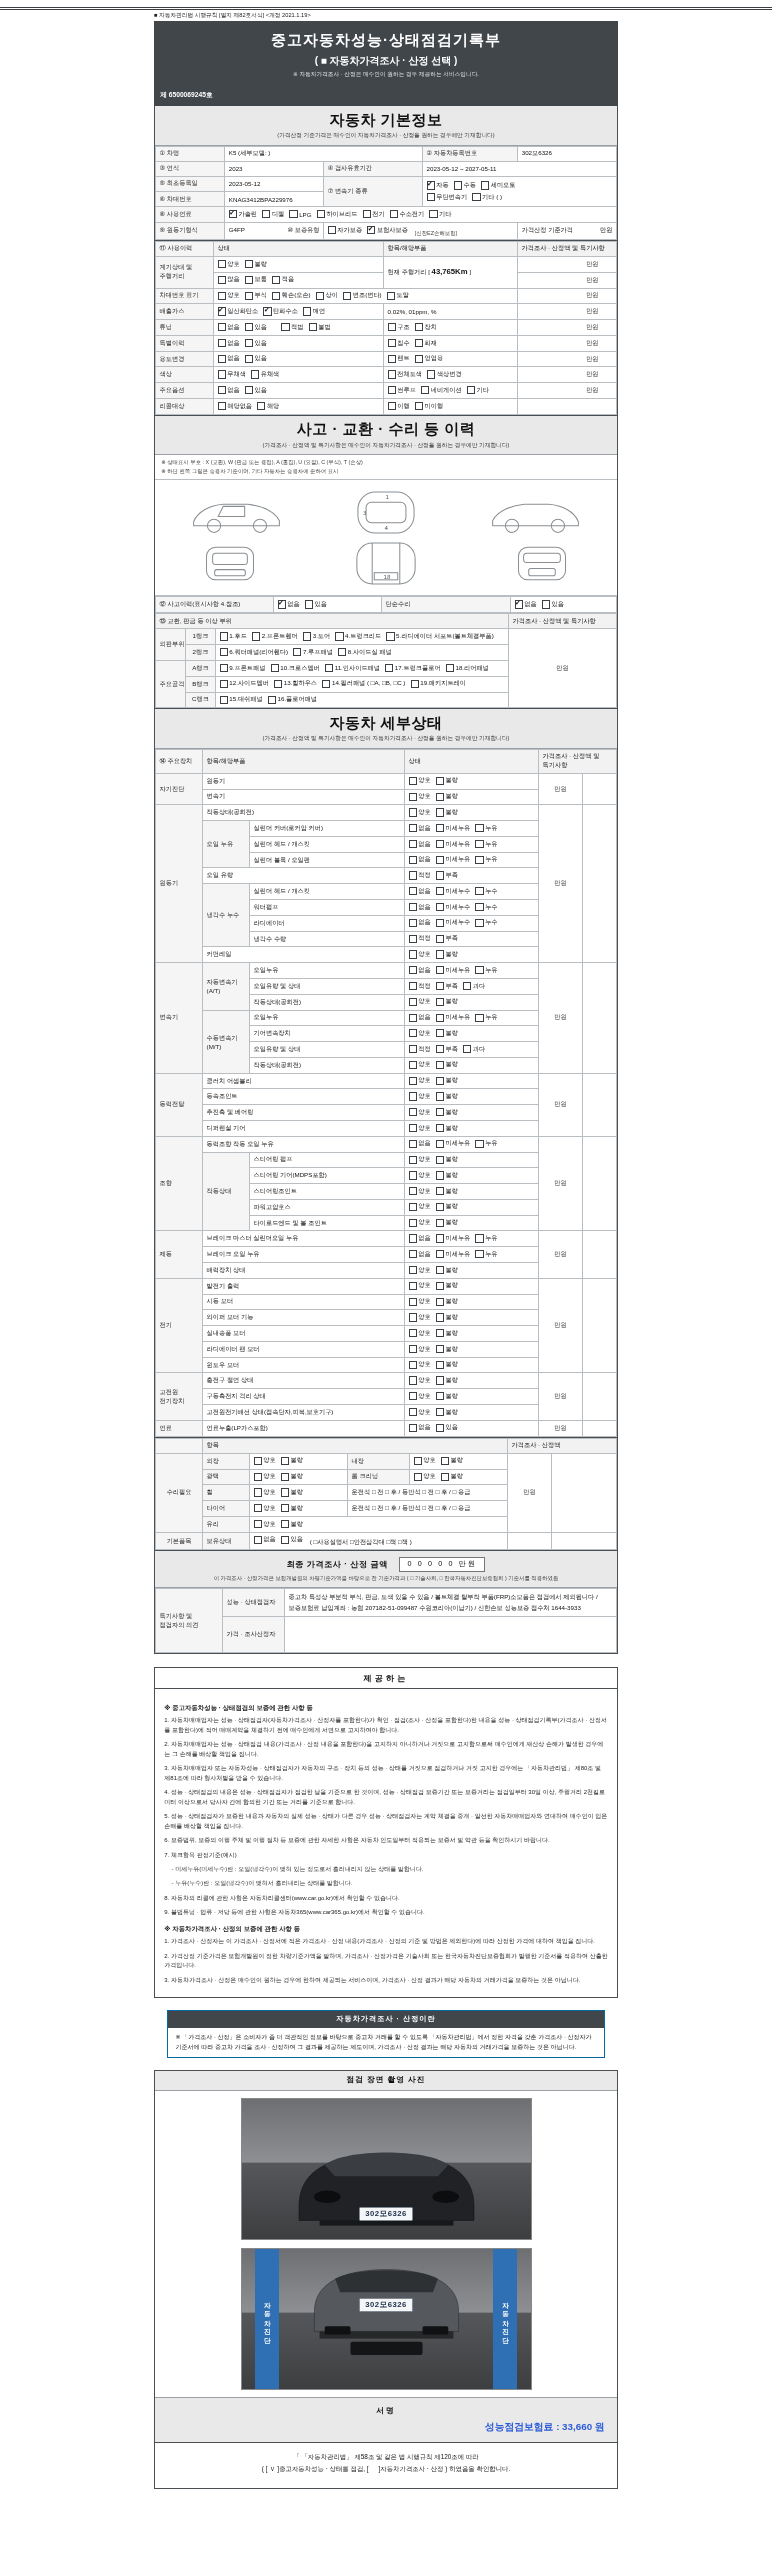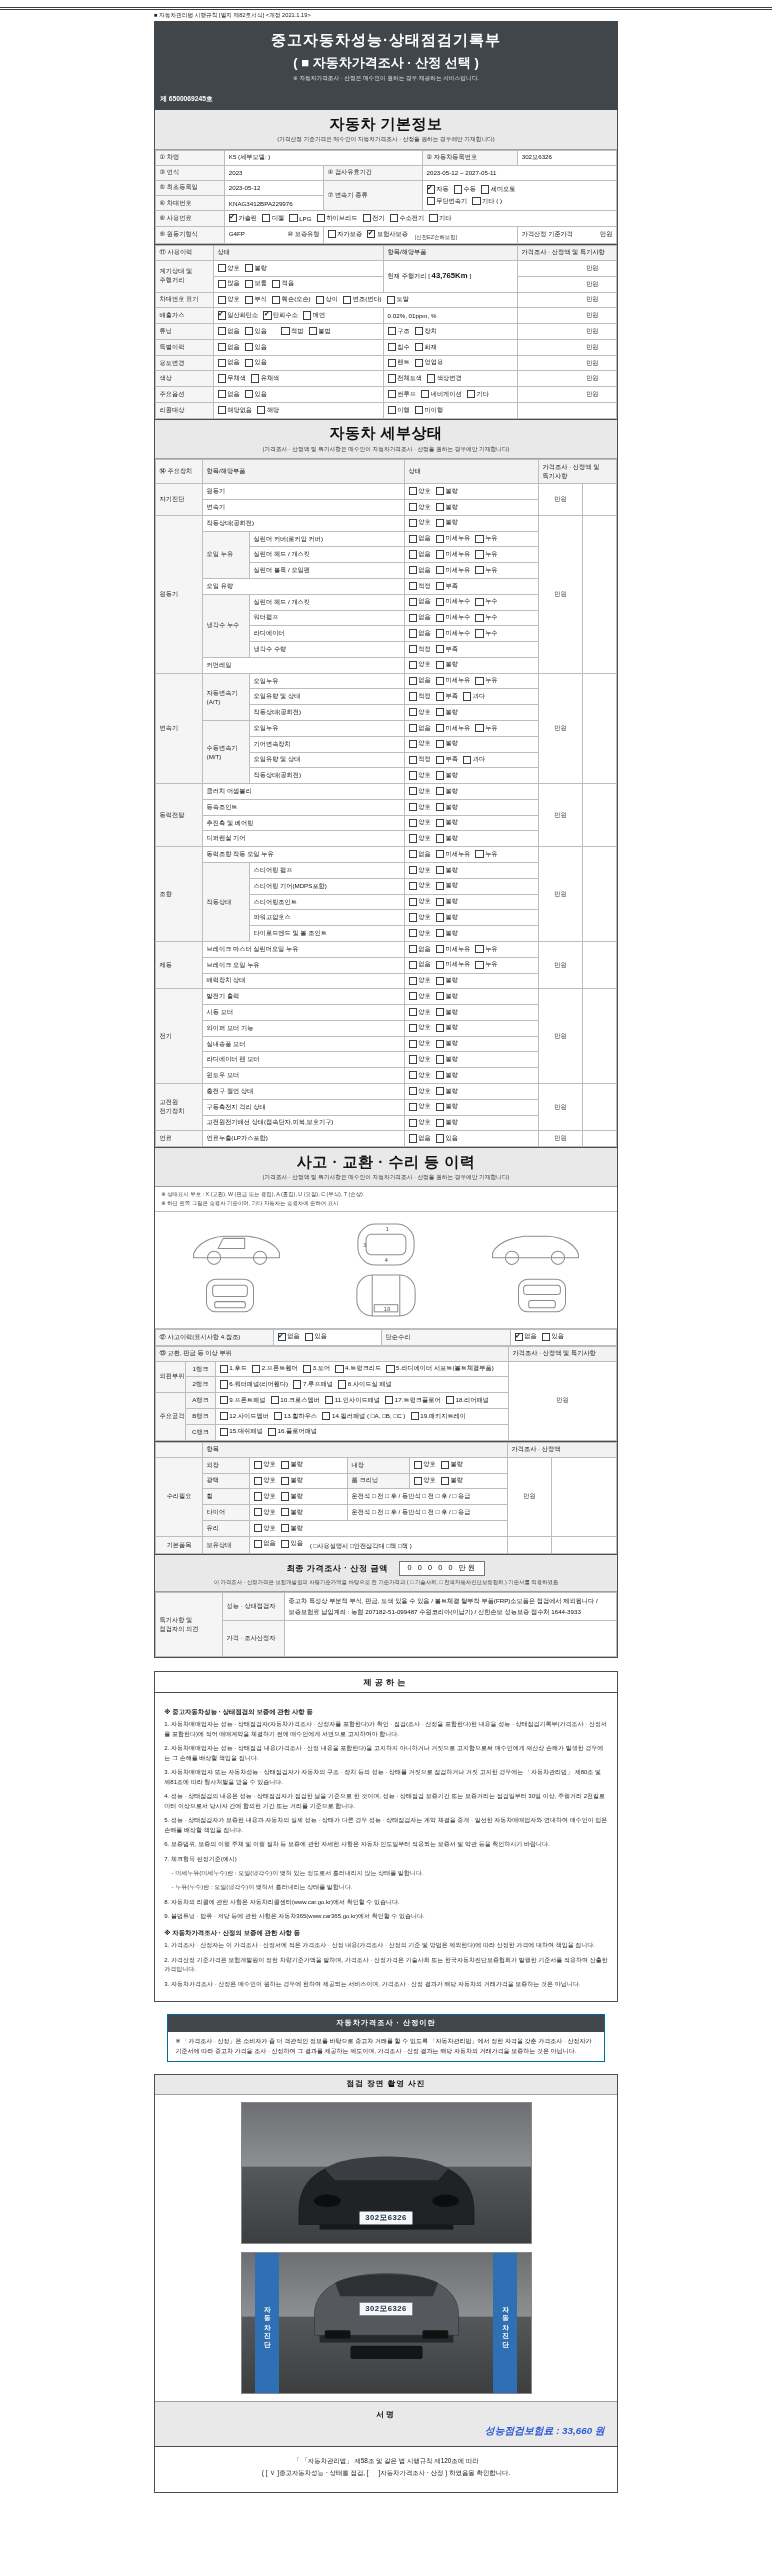--- a/index.html
+++ b/index.html
@@ -4,21 +4,21 @@
 <style>
   html,body{margin:0;padding:0;background:#fff;color:#111;
     font-family:"Liberation Sans","DejaVu Sans",sans-serif;}
   body{min-height:2576px;}
   .topline{border-top:1px solid #3a3f44;border-bottom:0.5px solid #3a3f44;height:1px;margin-top:7.2px;}
   .page{width:464px;margin:0 auto;}
   .formref{width:464px;margin:2.1px auto 1px auto;font-size:5.7px;color:#222;}
   
   .hdr{background:#41464b;color:#fff;text-align:center;padding:9.3px 5.2px 4.1px 5.2px;}
   .hdr .t1{font-size:15px;font-weight:bold;letter-spacing:1px;}
-  .hdr .t2{font-size:13px;font-weight:bold;margin-top:4.1px;}
+  .hdr .t2{font-size:10px;font-weight:bold;margin-top:4.1px;}
   .hdr .t3{font-size:5.7px;color:#e3e6e9;margin-top:3.1px;}
   .docno{background:#41464b;color:#fff;font-size:6.7px;font-weight:bold;text-align:left;
     padding:5.2px 6.2px 6.2px 6.2px;border-top:3.1px solid #41464b;}
   
   .sect{border:1px solid #4a4f54;border-top:none;}
   .shead{background:#e9e9e9;text-align:center;padding:4.6px 3.1px;border-bottom:0.5px solid #9aa0a5;}
   .shead .st{font-size:15px;font-weight:bold;letter-spacing:0.5px;}
   .shead .sn{font-size:5.7px;margin-top:2.1px;color:#333;}
   table{border-collapse:collapse;width:100%;table-layout:fixed;}
   td,th{border:0.5px solid #b9bec2;font-size:6.2px;padding:2.6px 3.6px;vertical-align:middle;
@@ -59,21 +59,21 @@
   .photo{width:289px;height:140px;position:relative;overflow:hidden;border:0.5px solid #888;
     background:linear-gradient(#6d6f72 0%,#8d8f92 45%,#55575a 46%,#3c3e40 100%);}
   .plate{position:absolute;background:#f4f6f8;color:#20324c;font-weight:bold;font-size:7.7px;
     padding:1px 5.2px;border:0.5px solid #7f8790;border-radius:1.5px;letter-spacing:0.5px;}
   .lift{position:absolute;top:0;bottom:0;width:24px;background:#2f6fb4;display:flex;
     align-items:center;justify-content:center;}
   .lift span{writing-mode:vertical-rl;color:#fff;font-size:6.7px;font-weight:bold;letter-spacing:2.1px;}
   
   .sig{background:#e9e9e9;padding:7.2px 12.4px 8.2px 12.4px;border-top:0.5px solid #9aa0a5;}
   .sig .s1{text-align:center;font-size:7.7px;font-weight:bold;letter-spacing:2.1px;}
-  .sig .s2{text-align:right;font-size:9.8px;font-weight:bold;color:#2b5bd7;margin-top:5.2px;font-style:italic;}
+  .sig .s2{text-align:right;font-size:9.8px;font-weight:bold;color:#2b5bd7;margin-top:5.2px;}
   .confirm{border-top:1px solid #4a4f54;padding:8.2px 5.2px 13.4px 5.2px;text-align:center;
     font-size:6.4px;line-height:1.8;}
   .small{font-size:5.4px;color:#444;}
   .w1{width:61px}.w2{width:155px}.w3{width:87px}
 </style>
 </head>
 <body>
 
 <div class="topline"></div>
 <div class="formref">■ 자동차관리법 시행규칙 [별지 제82호서식] &lt;개정 2021.1.19&gt;</div>
@@ -373,541 +373,20 @@
                 <span>해당</span>
               </span></td>
             <td><span class="cb">
                 <span class="box"></span>
                 <span>이행</span>
               </span><span class="cb">
                 <span class="box"></span>
                 <span>미이행</span>
               </span></td>
             <td class="price"></td>
-          </tr>
-        </tbody>
-    </table>
-  </div>
-
-  <div class="sect">
-    <div class="shead">
-      <div class="st">자동차 세부상태</div>
-      <div class="sn">(가격조사 · 산정액 및 특기사항은 매수인이 자동차가격조사 · 산정을 원하는 경우에만 기재합니다)</div>
-    </div>
-    <table>
-      <colgroup>
-          <col style="width:47px">
-          <col style="width:47px">
-          <col style="width:155px">
-          <col style="width:134px">
-          <col style="width:44px">
-          <col>
-        </colgroup>
-      <thead>
-        <tr>
-          <th class="lab">⑭ 주요장치</th>
-          <th colspan="2">항목/해당부품</th>
-          <th>상태</th>
-          <th colspan="2">가격조사 · 산정액 및 특기사항</th>
-        </tr>
-      </thead>
-      <tbody id="detail-body">
-          <tr>
-            <td class="lab" rowspan="2" style="white-space: pre-line;">자기진단</td>
-            <td colspan="2">원동기</td>
-            <td><span class="cb">
-                <span class="box"></span>
-                <span>양호</span>
-              </span><span class="cb">
-                <span class="box"></span>
-                <span>불량</span>
-              </span></td>
-            <td class="pricec" rowspan="2">만원</td>
-            <td rowspan="2"></td>
-          </tr>
-          <tr>
-            <td colspan="2">변속기</td>
-            <td><span class="cb">
-                <span class="box"></span>
-                <span>양호</span>
-              </span><span class="cb">
-                <span class="box"></span>
-                <span>불량</span>
-              </span></td>
-          </tr>
-          <tr>
-            <td class="lab" rowspan="10" style="white-space: pre-line;">원동기</td>
-            <td colspan="2">작동상태(공회전)</td>
-            <td><span class="cb">
-                <span class="box"></span>
-                <span>양호</span>
-              </span><span class="cb">
-                <span class="box"></span>
-                <span>불량</span>
-              </span></td>
-            <td class="pricec" rowspan="10">만원</td>
-            <td rowspan="10"></td>
-          </tr>
-          <tr>
-            <td class="lab" rowspan="3" style="white-space: pre-line;">오일 누유</td>
-            <td>실린더 커버(로커암 커버)</td>
-            <td><span class="cb">
-                <span class="box"></span>
-                <span>없음</span>
-              </span><span class="cb">
-                <span class="box"></span>
-                <span>미세누유</span>
-              </span><span class="cb">
-                <span class="box"></span>
-                <span>누유</span>
-              </span></td>
-          </tr>
-          <tr>
-            <td>실린더 헤드 / 개스킷</td>
-            <td><span class="cb">
-                <span class="box"></span>
-                <span>없음</span>
-              </span><span class="cb">
-                <span class="box"></span>
-                <span>미세누유</span>
-              </span><span class="cb">
-                <span class="box"></span>
-                <span>누유</span>
-              </span></td>
-          </tr>
-          <tr>
-            <td>실린더 블록 / 오일팬</td>
-            <td><span class="cb">
-                <span class="box"></span>
-                <span>없음</span>
-              </span><span class="cb">
-                <span class="box"></span>
-                <span>미세누유</span>
-              </span><span class="cb">
-                <span class="box"></span>
-                <span>누유</span>
-              </span></td>
-          </tr>
-          <tr>
-            <td colspan="2">오일 유량</td>
-            <td><span class="cb">
-                <span class="box"></span>
-                <span>적정</span>
-              </span><span class="cb">
-                <span class="box"></span>
-                <span>부족</span>
-              </span></td>
-          </tr>
-          <tr>
-            <td class="lab" rowspan="4" style="white-space: pre-line;">냉각수 누수</td>
-            <td>실린더 헤드 / 개스킷</td>
-            <td><span class="cb">
-                <span class="box"></span>
-                <span>없음</span>
-              </span><span class="cb">
-                <span class="box"></span>
-                <span>미세누수</span>
-              </span><span class="cb">
-                <span class="box"></span>
-                <span>누수</span>
-              </span></td>
-          </tr>
-          <tr>
-            <td>워터펌프</td>
-            <td><span class="cb">
-                <span class="box"></span>
-                <span>없음</span>
-              </span><span class="cb">
-                <span class="box"></span>
-                <span>미세누수</span>
-              </span><span class="cb">
-                <span class="box"></span>
-                <span>누수</span>
-              </span></td>
-          </tr>
-          <tr>
-            <td>라디에이터</td>
-            <td><span class="cb">
-                <span class="box"></span>
-                <span>없음</span>
-              </span><span class="cb">
-                <span class="box"></span>
-                <span>미세누수</span>
-              </span><span class="cb">
-                <span class="box"></span>
-                <span>누수</span>
-              </span></td>
-          </tr>
-          <tr>
-            <td>냉각수 수량</td>
-            <td><span class="cb">
-                <span class="box"></span>
-                <span>적정</span>
-              </span><span class="cb">
-                <span class="box"></span>
-                <span>부족</span>
-              </span></td>
-          </tr>
-          <tr>
-            <td colspan="2">커먼레일</td>
-            <td><span class="cb">
-                <span class="box"></span>
-                <span>양호</span>
-              </span><span class="cb">
-                <span class="box"></span>
-                <span>불량</span>
-              </span></td>
-          </tr>
-          <tr>
-            <td class="lab" rowspan="7" style="white-space: pre-line;">변속기</td>
-            <td class="lab" rowspan="3" style="white-space: pre-line;">자동변속기
-(A/T)</td>
-            <td>오일누유</td>
-            <td><span class="cb">
-                <span class="box"></span>
-                <span>없음</span>
-              </span><span class="cb">
-                <span class="box"></span>
-                <span>미세누유</span>
-              </span><span class="cb">
-                <span class="box"></span>
-                <span>누유</span>
-              </span></td>
-            <td class="pricec" rowspan="7">만원</td>
-            <td rowspan="7"></td>
-          </tr>
-          <tr>
-            <td>오일유량 및 상태</td>
-            <td><span class="cb">
-                <span class="box"></span>
-                <span>적정</span>
-              </span><span class="cb">
-                <span class="box"></span>
-                <span>부족</span>
-              </span><span class="cb">
-                <span class="box"></span>
-                <span>과다</span>
-              </span></td>
-          </tr>
-          <tr>
-            <td>작동상태(공회전)</td>
-            <td><span class="cb">
-                <span class="box"></span>
-                <span>양호</span>
-              </span><span class="cb">
-                <span class="box"></span>
-                <span>불량</span>
-              </span></td>
-          </tr>
-          <tr>
-            <td class="lab" rowspan="4" style="white-space: pre-line;">수동변속기
-(M/T)</td>
-            <td>오일누유</td>
-            <td><span class="cb">
-                <span class="box"></span>
-                <span>없음</span>
-              </span><span class="cb">
-                <span class="box"></span>
-                <span>미세누유</span>
-              </span><span class="cb">
-                <span class="box"></span>
-                <span>누유</span>
-              </span></td>
-          </tr>
-          <tr>
-            <td>기어변속장치</td>
-            <td><span class="cb">
-                <span class="box"></span>
-                <span>양호</span>
-              </span><span class="cb">
-                <span class="box"></span>
-                <span>불량</span>
-              </span></td>
-          </tr>
-          <tr>
-            <td>오일유량 및 상태</td>
-            <td><span class="cb">
-                <span class="box"></span>
-                <span>적정</span>
-              </span><span class="cb">
-                <span class="box"></span>
-                <span>부족</span>
-              </span><span class="cb">
-                <span class="box"></span>
-                <span>과다</span>
-              </span></td>
-          </tr>
-          <tr>
-            <td>작동상태(공회전)</td>
-            <td><span class="cb">
-                <span class="box"></span>
-                <span>양호</span>
-              </span><span class="cb">
-                <span class="box"></span>
-                <span>불량</span>
-              </span></td>
-          </tr>
-          <tr>
-            <td class="lab" rowspan="4" style="white-space: pre-line;">동력전달</td>
-            <td colspan="2">클러치 어셈블리</td>
-            <td><span class="cb">
-                <span class="box"></span>
-                <span>양호</span>
-              </span><span class="cb">
-                <span class="box"></span>
-                <span>불량</span>
-              </span></td>
-            <td class="pricec" rowspan="4">만원</td>
-            <td rowspan="4"></td>
-          </tr>
-          <tr>
-            <td colspan="2">등속조인트</td>
-            <td><span class="cb">
-                <span class="box"></span>
-                <span>양호</span>
-              </span><span class="cb">
-                <span class="box"></span>
-                <span>불량</span>
-              </span></td>
-          </tr>
-          <tr>
-            <td colspan="2">추진축 및 베어링</td>
-            <td><span class="cb">
-                <span class="box"></span>
-                <span>양호</span>
-              </span><span class="cb">
-                <span class="box"></span>
-                <span>불량</span>
-              </span></td>
-          </tr>
-          <tr>
-            <td colspan="2">디퍼렌셜 기어</td>
-            <td><span class="cb">
-                <span class="box"></span>
-                <span>양호</span>
-              </span><span class="cb">
-                <span class="box"></span>
-                <span>불량</span>
-              </span></td>
-          </tr>
-          <tr>
-            <td class="lab" rowspan="6" style="white-space: pre-line;">조향</td>
-            <td colspan="2">동력조향 작동 오일 누유</td>
-            <td><span class="cb">
-                <span class="box"></span>
-                <span>없음</span>
-              </span><span class="cb">
-                <span class="box"></span>
-                <span>미세누유</span>
-              </span><span class="cb">
-                <span class="box"></span>
-                <span>누유</span>
-              </span></td>
-            <td class="pricec" rowspan="6">만원</td>
-            <td rowspan="6"></td>
-          </tr>
-          <tr>
-            <td class="lab" rowspan="5" style="white-space: pre-line;">작동상태</td>
-            <td>스티어링 펌프</td>
-            <td><span class="cb">
-                <span class="box"></span>
-                <span>양호</span>
-              </span><span class="cb">
-                <span class="box"></span>
-                <span>불량</span>
-              </span></td>
-          </tr>
-          <tr>
-            <td>스티어링 기어(MDPS포함)</td>
-            <td><span class="cb">
-                <span class="box"></span>
-                <span>양호</span>
-              </span><span class="cb">
-                <span class="box"></span>
-                <span>불량</span>
-              </span></td>
-          </tr>
-          <tr>
-            <td>스티어링조인트</td>
-            <td><span class="cb">
-                <span class="box"></span>
-                <span>양호</span>
-              </span><span class="cb">
-                <span class="box"></span>
-                <span>불량</span>
-              </span></td>
-          </tr>
-          <tr>
-            <td>파워고압호스</td>
-            <td><span class="cb">
-                <span class="box"></span>
-                <span>양호</span>
-              </span><span class="cb">
-                <span class="box"></span>
-                <span>불량</span>
-              </span></td>
-          </tr>
-          <tr>
-            <td>타이로드엔드 및 볼 조인트</td>
-            <td><span class="cb">
-                <span class="box"></span>
-                <span>양호</span>
-              </span><span class="cb">
-                <span class="box"></span>
-                <span>불량</span>
-              </span></td>
-          </tr>
-          <tr>
-            <td class="lab" rowspan="3" style="white-space: pre-line;">제동</td>
-            <td colspan="2">브레이크 마스터 실린더오일 누유</td>
-            <td><span class="cb">
-                <span class="box"></span>
-                <span>없음</span>
-              </span><span class="cb">
-                <span class="box"></span>
-                <span>미세누유</span>
-              </span><span class="cb">
-                <span class="box"></span>
-                <span>누유</span>
-              </span></td>
-            <td class="pricec" rowspan="3">만원</td>
-            <td rowspan="3"></td>
-          </tr>
-          <tr>
-            <td colspan="2">브레이크 오일 누유</td>
-            <td><span class="cb">
-                <span class="box"></span>
-                <span>없음</span>
-              </span><span class="cb">
-                <span class="box"></span>
-                <span>미세누유</span>
-              </span><span class="cb">
-                <span class="box"></span>
-                <span>누유</span>
-              </span></td>
-          </tr>
-          <tr>
-            <td colspan="2">배력장치 상태</td>
-            <td><span class="cb">
-                <span class="box"></span>
-                <span>양호</span>
-              </span><span class="cb">
-                <span class="box"></span>
-                <span>불량</span>
-              </span></td>
-          </tr>
-          <tr>
-            <td class="lab" rowspan="6" style="white-space: pre-line;">전기</td>
-            <td colspan="2">발전기 출력</td>
-            <td><span class="cb">
-                <span class="box"></span>
-                <span>양호</span>
-              </span><span class="cb">
-                <span class="box"></span>
-                <span>불량</span>
-              </span></td>
-            <td class="pricec" rowspan="6">만원</td>
-            <td rowspan="6"></td>
-          </tr>
-          <tr>
-            <td colspan="2">시동 모터</td>
-            <td><span class="cb">
-                <span class="box"></span>
-                <span>양호</span>
-              </span><span class="cb">
-                <span class="box"></span>
-                <span>불량</span>
-              </span></td>
-          </tr>
-          <tr>
-            <td colspan="2">와이퍼 모터 기능</td>
-            <td><span class="cb">
-                <span class="box"></span>
-                <span>양호</span>
-              </span><span class="cb">
-                <span class="box"></span>
-                <span>불량</span>
-              </span></td>
-          </tr>
-          <tr>
-            <td colspan="2">실내송풍 모터</td>
-            <td><span class="cb">
-                <span class="box"></span>
-                <span>양호</span>
-              </span><span class="cb">
-                <span class="box"></span>
-                <span>불량</span>
-              </span></td>
-          </tr>
-          <tr>
-            <td colspan="2">라디에이터 팬 모터</td>
-            <td><span class="cb">
-                <span class="box"></span>
-                <span>양호</span>
-              </span><span class="cb">
-                <span class="box"></span>
-                <span>불량</span>
-              </span></td>
-          </tr>
-          <tr>
-            <td colspan="2">윈도우 모터</td>
-            <td><span class="cb">
-                <span class="box"></span>
-                <span>양호</span>
-              </span><span class="cb">
-                <span class="box"></span>
-                <span>불량</span>
-              </span></td>
-          </tr>
-          <tr>
-            <td class="lab" rowspan="3" style="white-space: pre-line;">고전원
-전기장치</td>
-            <td colspan="2">충전구 절연 상태</td>
-            <td><span class="cb">
-                <span class="box"></span>
-                <span>양호</span>
-              </span><span class="cb">
-                <span class="box"></span>
-                <span>불량</span>
-              </span></td>
-            <td class="pricec" rowspan="3">만원</td>
-            <td rowspan="3"></td>
-          </tr>
-          <tr>
-            <td colspan="2">구동축전지 격리 상태</td>
-            <td><span class="cb">
-                <span class="box"></span>
-                <span>양호</span>
-              </span><span class="cb">
-                <span class="box"></span>
-                <span>불량</span>
-              </span></td>
-          </tr>
-          <tr>
-            <td colspan="2">고전원전기배선 상태(접속단자,피복,보호기구)</td>
-            <td><span class="cb">
-                <span class="box"></span>
-                <span>양호</span>
-              </span><span class="cb">
-                <span class="box"></span>
-                <span>불량</span>
-              </span></td>
-          </tr>
-          <tr>
-            <td class="lab" rowspan="1" style="white-space: pre-line;">연료</td>
-            <td colspan="2">연료누출(LP가스포함)</td>
-            <td><span class="cb">
-                <span class="box"></span>
-                <span>없음</span>
-              </span><span class="cb">
-                <span class="box"></span>
-                <span>있음</span>
-              </span></td>
-            <td class="pricec" rowspan="1">만원</td>
-            <td rowspan="1"></td>
           </tr>
         </tbody>
     </table>
   </div>
 
   <div class="sect">
     <div class="shead">
       <div class="st">사고 · 교환 · 수리 등 이력</div>
       <div class="sn">(가격조사 · 산정액 및 특기사항은 매수인이 자동차가격조사 · 산정을 원하는 경우에만 기재합니다)</div>
     </div>
@@ -1076,20 +555,541 @@
               </span><span class="cb">
                 <span class="box"></span>
                 <span>16.플로어패널</span>
               </span></td>
           </tr>
         </tbody>
     </table>
   </div>
 
   <div class="sect">
+    <div class="shead">
+      <div class="st">자동차 세부상태</div>
+      <div class="sn">(가격조사 · 산정액 및 특기사항은 매수인이 자동차가격조사 · 산정을 원하는 경우에만 기재합니다)</div>
+    </div>
+    <table>
+      <colgroup>
+          <col style="width:47px">
+          <col style="width:47px">
+          <col style="width:155px">
+          <col style="width:134px">
+          <col style="width:44px">
+          <col>
+        </colgroup>
+      <thead>
+        <tr>
+          <th class="lab">⑭ 주요장치</th>
+          <th colspan="2">항목/해당부품</th>
+          <th>상태</th>
+          <th colspan="2">가격조사 · 산정액 및 특기사항</th>
+        </tr>
+      </thead>
+      <tbody id="detail-body">
+          <tr>
+            <td class="lab" rowspan="2" style="white-space: pre-line;">자기진단</td>
+            <td colspan="2">원동기</td>
+            <td><span class="cb">
+                <span class="box"></span>
+                <span>양호</span>
+              </span><span class="cb">
+                <span class="box"></span>
+                <span>불량</span>
+              </span></td>
+            <td class="pricec" rowspan="2">만원</td>
+            <td rowspan="2"></td>
+          </tr>
+          <tr>
+            <td colspan="2">변속기</td>
+            <td><span class="cb">
+                <span class="box"></span>
+                <span>양호</span>
+              </span><span class="cb">
+                <span class="box"></span>
+                <span>불량</span>
+              </span></td>
+          </tr>
+          <tr>
+            <td class="lab" rowspan="10" style="white-space: pre-line;">원동기</td>
+            <td colspan="2">작동상태(공회전)</td>
+            <td><span class="cb">
+                <span class="box"></span>
+                <span>양호</span>
+              </span><span class="cb">
+                <span class="box"></span>
+                <span>불량</span>
+              </span></td>
+            <td class="pricec" rowspan="10">만원</td>
+            <td rowspan="10"></td>
+          </tr>
+          <tr>
+            <td class="lab" rowspan="3" style="white-space: pre-line;">오일 누유</td>
+            <td>실린더 커버(로커암 커버)</td>
+            <td><span class="cb">
+                <span class="box"></span>
+                <span>없음</span>
+              </span><span class="cb">
+                <span class="box"></span>
+                <span>미세누유</span>
+              </span><span class="cb">
+                <span class="box"></span>
+                <span>누유</span>
+              </span></td>
+          </tr>
+          <tr>
+            <td>실린더 헤드 / 개스킷</td>
+            <td><span class="cb">
+                <span class="box"></span>
+                <span>없음</span>
+              </span><span class="cb">
+                <span class="box"></span>
+                <span>미세누유</span>
+              </span><span class="cb">
+                <span class="box"></span>
+                <span>누유</span>
+              </span></td>
+          </tr>
+          <tr>
+            <td>실린더 블록 / 오일팬</td>
+            <td><span class="cb">
+                <span class="box"></span>
+                <span>없음</span>
+              </span><span class="cb">
+                <span class="box"></span>
+                <span>미세누유</span>
+              </span><span class="cb">
+                <span class="box"></span>
+                <span>누유</span>
+              </span></td>
+          </tr>
+          <tr>
+            <td colspan="2">오일 유량</td>
+            <td><span class="cb">
+                <span class="box"></span>
+                <span>적정</span>
+              </span><span class="cb">
+                <span class="box"></span>
+                <span>부족</span>
+              </span></td>
+          </tr>
+          <tr>
+            <td class="lab" rowspan="4" style="white-space: pre-line;">냉각수 누수</td>
+            <td>실린더 헤드 / 개스킷</td>
+            <td><span class="cb">
+                <span class="box"></span>
+                <span>없음</span>
+              </span><span class="cb">
+                <span class="box"></span>
+                <span>미세누수</span>
+              </span><span class="cb">
+                <span class="box"></span>
+                <span>누수</span>
+              </span></td>
+          </tr>
+          <tr>
+            <td>워터펌프</td>
+            <td><span class="cb">
+                <span class="box"></span>
+                <span>없음</span>
+              </span><span class="cb">
+                <span class="box"></span>
+                <span>미세누수</span>
+              </span><span class="cb">
+                <span class="box"></span>
+                <span>누수</span>
+              </span></td>
+          </tr>
+          <tr>
+            <td>라디에이터</td>
+            <td><span class="cb">
+                <span class="box"></span>
+                <span>없음</span>
+              </span><span class="cb">
+                <span class="box"></span>
+                <span>미세누수</span>
+              </span><span class="cb">
+                <span class="box"></span>
+                <span>누수</span>
+              </span></td>
+          </tr>
+          <tr>
+            <td>냉각수 수량</td>
+            <td><span class="cb">
+                <span class="box"></span>
+                <span>적정</span>
+              </span><span class="cb">
+                <span class="box"></span>
+                <span>부족</span>
+              </span></td>
+          </tr>
+          <tr>
+            <td colspan="2">커먼레일</td>
+            <td><span class="cb">
+                <span class="box"></span>
+                <span>양호</span>
+              </span><span class="cb">
+                <span class="box"></span>
+                <span>불량</span>
+              </span></td>
+          </tr>
+          <tr>
+            <td class="lab" rowspan="7" style="white-space: pre-line;">변속기</td>
+            <td class="lab" rowspan="3" style="white-space: pre-line;">자동변속기
+(A/T)</td>
+            <td>오일누유</td>
+            <td><span class="cb">
+                <span class="box"></span>
+                <span>없음</span>
+              </span><span class="cb">
+                <span class="box"></span>
+                <span>미세누유</span>
+              </span><span class="cb">
+                <span class="box"></span>
+                <span>누유</span>
+              </span></td>
+            <td class="pricec" rowspan="7">만원</td>
+            <td rowspan="7"></td>
+          </tr>
+          <tr>
+            <td>오일유량 및 상태</td>
+            <td><span class="cb">
+                <span class="box"></span>
+                <span>적정</span>
+              </span><span class="cb">
+                <span class="box"></span>
+                <span>부족</span>
+              </span><span class="cb">
+                <span class="box"></span>
+                <span>과다</span>
+              </span></td>
+          </tr>
+          <tr>
+            <td>작동상태(공회전)</td>
+            <td><span class="cb">
+                <span class="box"></span>
+                <span>양호</span>
+              </span><span class="cb">
+                <span class="box"></span>
+                <span>불량</span>
+              </span></td>
+          </tr>
+          <tr>
+            <td class="lab" rowspan="4" style="white-space: pre-line;">수동변속기
+(M/T)</td>
+            <td>오일누유</td>
+            <td><span class="cb">
+                <span class="box"></span>
+                <span>없음</span>
+              </span><span class="cb">
+                <span class="box"></span>
+                <span>미세누유</span>
+              </span><span class="cb">
+                <span class="box"></span>
+                <span>누유</span>
+              </span></td>
+          </tr>
+          <tr>
+            <td>기어변속장치</td>
+            <td><span class="cb">
+                <span class="box"></span>
+                <span>양호</span>
+              </span><span class="cb">
+                <span class="box"></span>
+                <span>불량</span>
+              </span></td>
+          </tr>
+          <tr>
+            <td>오일유량 및 상태</td>
+            <td><span class="cb">
+                <span class="box"></span>
+                <span>적정</span>
+              </span><span class="cb">
+                <span class="box"></span>
+                <span>부족</span>
+              </span><span class="cb">
+                <span class="box"></span>
+                <span>과다</span>
+              </span></td>
+          </tr>
+          <tr>
+            <td>작동상태(공회전)</td>
+            <td><span class="cb">
+                <span class="box"></span>
+                <span>양호</span>
+              </span><span class="cb">
+                <span class="box"></span>
+                <span>불량</span>
+              </span></td>
+          </tr>
+          <tr>
+            <td class="lab" rowspan="4" style="white-space: pre-line;">동력전달</td>
+            <td colspan="2">클러치 어셈블리</td>
+            <td><span class="cb">
+                <span class="box"></span>
+                <span>양호</span>
+              </span><span class="cb">
+                <span class="box"></span>
+                <span>불량</span>
+              </span></td>
+            <td class="pricec" rowspan="4">만원</td>
+            <td rowspan="4"></td>
+          </tr>
+          <tr>
+            <td colspan="2">등속조인트</td>
+            <td><span class="cb">
+                <span class="box"></span>
+                <span>양호</span>
+              </span><span class="cb">
+                <span class="box"></span>
+                <span>불량</span>
+              </span></td>
+          </tr>
+          <tr>
+            <td colspan="2">추진축 및 베어링</td>
+            <td><span class="cb">
+                <span class="box"></span>
+                <span>양호</span>
+              </span><span class="cb">
+                <span class="box"></span>
+                <span>불량</span>
+              </span></td>
+          </tr>
+          <tr>
+            <td colspan="2">디퍼렌셜 기어</td>
+            <td><span class="cb">
+                <span class="box"></span>
+                <span>양호</span>
+              </span><span class="cb">
+                <span class="box"></span>
+                <span>불량</span>
+              </span></td>
+          </tr>
+          <tr>
+            <td class="lab" rowspan="6" style="white-space: pre-line;">조향</td>
+            <td colspan="2">동력조향 작동 오일 누유</td>
+            <td><span class="cb">
+                <span class="box"></span>
+                <span>없음</span>
+              </span><span class="cb">
+                <span class="box"></span>
+                <span>미세누유</span>
+              </span><span class="cb">
+                <span class="box"></span>
+                <span>누유</span>
+              </span></td>
+            <td class="pricec" rowspan="6">만원</td>
+            <td rowspan="6"></td>
+          </tr>
+          <tr>
+            <td class="lab" rowspan="5" style="white-space: pre-line;">작동상태</td>
+            <td>스티어링 펌프</td>
+            <td><span class="cb">
+                <span class="box"></span>
+                <span>양호</span>
+              </span><span class="cb">
+                <span class="box"></span>
+                <span>불량</span>
+              </span></td>
+          </tr>
+          <tr>
+            <td>스티어링 기어(MDPS포함)</td>
+            <td><span class="cb">
+                <span class="box"></span>
+                <span>양호</span>
+              </span><span class="cb">
+                <span class="box"></span>
+                <span>불량</span>
+              </span></td>
+          </tr>
+          <tr>
+            <td>스티어링조인트</td>
+            <td><span class="cb">
+                <span class="box"></span>
+                <span>양호</span>
+              </span><span class="cb">
+                <span class="box"></span>
+                <span>불량</span>
+              </span></td>
+          </tr>
+          <tr>
+            <td>파워고압호스</td>
+            <td><span class="cb">
+                <span class="box"></span>
+                <span>양호</span>
+              </span><span class="cb">
+                <span class="box"></span>
+                <span>불량</span>
+              </span></td>
+          </tr>
+          <tr>
+            <td>타이로드엔드 및 볼 조인트</td>
+            <td><span class="cb">
+                <span class="box"></span>
+                <span>양호</span>
+              </span><span class="cb">
+                <span class="box"></span>
+                <span>불량</span>
+              </span></td>
+          </tr>
+          <tr>
+            <td class="lab" rowspan="3" style="white-space: pre-line;">제동</td>
+            <td colspan="2">브레이크 마스터 실린더오일 누유</td>
+            <td><span class="cb">
+                <span class="box"></span>
+                <span>없음</span>
+              </span><span class="cb">
+                <span class="box"></span>
+                <span>미세누유</span>
+              </span><span class="cb">
+                <span class="box"></span>
+                <span>누유</span>
+              </span></td>
+            <td class="pricec" rowspan="3">만원</td>
+            <td rowspan="3"></td>
+          </tr>
+          <tr>
+            <td colspan="2">브레이크 오일 누유</td>
+            <td><span class="cb">
+                <span class="box"></span>
+                <span>없음</span>
+              </span><span class="cb">
+                <span class="box"></span>
+                <span>미세누유</span>
+              </span><span class="cb">
+                <span class="box"></span>
+                <span>누유</span>
+              </span></td>
+          </tr>
+          <tr>
+            <td colspan="2">배력장치 상태</td>
+            <td><span class="cb">
+                <span class="box"></span>
+                <span>양호</span>
+              </span><span class="cb">
+                <span class="box"></span>
+                <span>불량</span>
+              </span></td>
+          </tr>
+          <tr>
+            <td class="lab" rowspan="6" style="white-space: pre-line;">전기</td>
+            <td colspan="2">발전기 출력</td>
+            <td><span class="cb">
+                <span class="box"></span>
+                <span>양호</span>
+              </span><span class="cb">
+                <span class="box"></span>
+                <span>불량</span>
+              </span></td>
+            <td class="pricec" rowspan="6">만원</td>
+            <td rowspan="6"></td>
+          </tr>
+          <tr>
+            <td colspan="2">시동 모터</td>
+            <td><span class="cb">
+                <span class="box"></span>
+                <span>양호</span>
+              </span><span class="cb">
+                <span class="box"></span>
+                <span>불량</span>
+              </span></td>
+          </tr>
+          <tr>
+            <td colspan="2">와이퍼 모터 기능</td>
+            <td><span class="cb">
+                <span class="box"></span>
+                <span>양호</span>
+              </span><span class="cb">
+                <span class="box"></span>
+                <span>불량</span>
+              </span></td>
+          </tr>
+          <tr>
+            <td colspan="2">실내송풍 모터</td>
+            <td><span class="cb">
+                <span class="box"></span>
+                <span>양호</span>
+              </span><span class="cb">
+                <span class="box"></span>
+                <span>불량</span>
+              </span></td>
+          </tr>
+          <tr>
+            <td colspan="2">라디에이터 팬 모터</td>
+            <td><span class="cb">
+                <span class="box"></span>
+                <span>양호</span>
+              </span><span class="cb">
+                <span class="box"></span>
+                <span>불량</span>
+              </span></td>
+          </tr>
+          <tr>
+            <td colspan="2">윈도우 모터</td>
+            <td><span class="cb">
+                <span class="box"></span>
+                <span>양호</span>
+              </span><span class="cb">
+                <span class="box"></span>
+                <span>불량</span>
+              </span></td>
+          </tr>
+          <tr>
+            <td class="lab" rowspan="3" style="white-space: pre-line;">고전원
+전기장치</td>
+            <td colspan="2">충전구 절연 상태</td>
+            <td><span class="cb">
+                <span class="box"></span>
+                <span>양호</span>
+              </span><span class="cb">
+                <span class="box"></span>
+                <span>불량</span>
+              </span></td>
+            <td class="pricec" rowspan="3">만원</td>
+            <td rowspan="3"></td>
+          </tr>
+          <tr>
+            <td colspan="2">구동축전지 격리 상태</td>
+            <td><span class="cb">
+                <span class="box"></span>
+                <span>양호</span>
+              </span><span class="cb">
+                <span class="box"></span>
+                <span>불량</span>
+              </span></td>
+          </tr>
+          <tr>
+            <td colspan="2">고전원전기배선 상태(접속단자,피복,보호기구)</td>
+            <td><span class="cb">
+                <span class="box"></span>
+                <span>양호</span>
+              </span><span class="cb">
+                <span class="box"></span>
+                <span>불량</span>
+              </span></td>
+          </tr>
+          <tr>
+            <td class="lab" rowspan="1" style="white-space: pre-line;">연료</td>
+            <td colspan="2">연료누출(LP가스포함)</td>
+            <td><span class="cb">
+                <span class="box"></span>
+                <span>없음</span>
+              </span><span class="cb">
+                <span class="box"></span>
+                <span>있음</span>
+              </span></td>
+            <td class="pricec" rowspan="1">만원</td>
+            <td rowspan="1"></td>
+          </tr>
+        </tbody>
+    </table>
+  </div>
+
+  <div class="sect">
     <table>
       <colgroup>
           <col style="width:47px">
           <col style="width:47px">
           <col style="width:98px">
           <col style="width:62px">
           <col style="width:98px">
           <col style="width:44px">
           <col>
         </colgroup>

